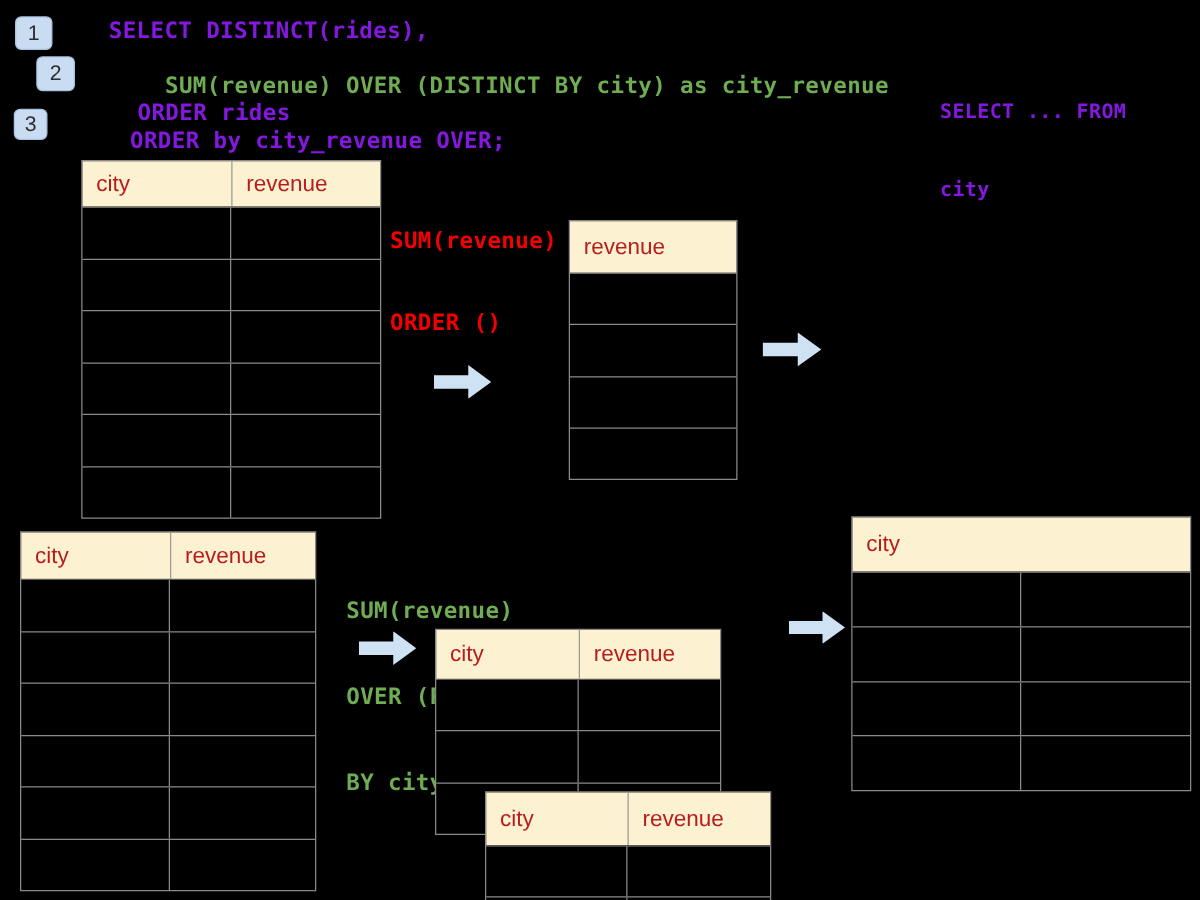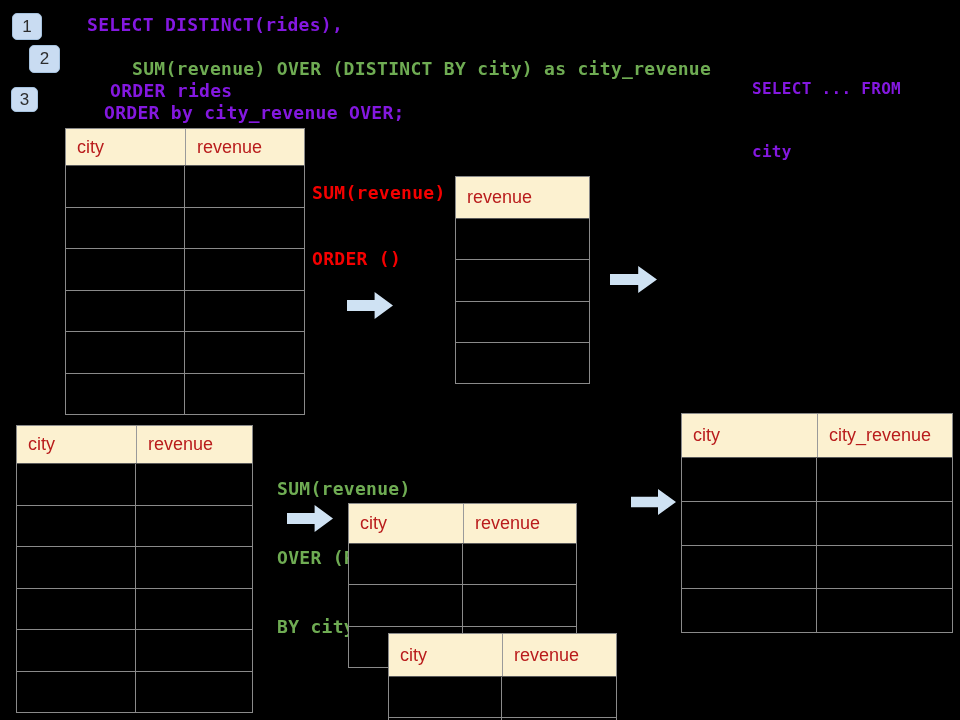--- a/index.html
+++ b/index.html
@@ -234,21 +234,20 @@
           <div class="tcell"></div>
         </div>
       </div>
   </div>
 
   <div class="arrow" id="a4"></div>
 
   <div class="table two-col t6">
     <div class="thead">
       <div class="th">city</div>
-      <div class="th">city_revenue</div>
     </div>
     <div class="tbody">
         <div class="trow">
           <div class="tcell"></div>
           <div class="tcell"></div>
         </div>
         <div class="trow">
           <div class="tcell"></div>
           <div class="tcell"></div>
         </div>

